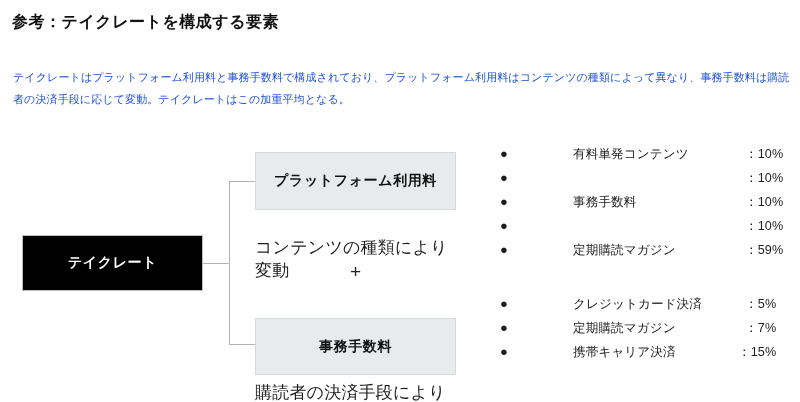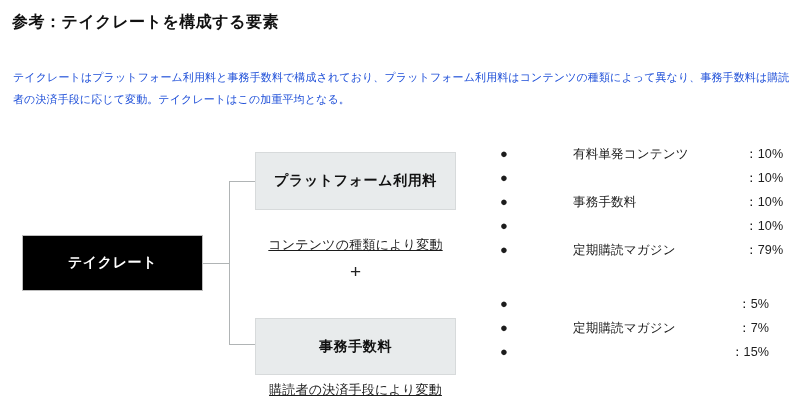--- a/index.html
+++ b/index.html
@@ -94,25 +94,24 @@
   }
   .conn-h-root   { left: 202px; top: 263px; width: 28px; height: 1px; }
   .conn-v-spine  { left: 229px; top: 181px; width: 1px;  height: 164px; }
   .conn-h-top    { left: 229px; top: 181px; width: 27px; height: 1px; }
   .conn-h-bottom { left: 229px; top: 344px; width: 27px; height: 1px; }
 
   .caption {
     position: absolute;
     width: 201px;
     left: 255px;
-    text-align: center;
-    font-size: 13px;
+    text-align: left;
+    font-size: 17px;
     color: #1c1c1c;
     letter-spacing: 0.2px;
-    text-decoration: underline;
   }
   .caption-platform { top: 236px; }
   .caption-admin    { top: 373px; margin-top: 8px; }
 
   .plus-sign {
     position: absolute;
     left: 255px;
     width: 201px;
     top: 262px;
     text-align: center;
@@ -206,33 +205,35 @@
         <span class="bullet-label">事務手数料</span>
         <span class="bullet-value">：10%</span>
       </li>
       <li class="bullet-row">
         <span class="bullet-dot">●</span>
         <span class="bullet-value">：10%</span>
       </li>
       <li class="bullet-row">
         <span class="bullet-dot">●</span>
         <span class="bullet-label">定期購読マガジン</span>
-        <span class="bullet-value">：79%</span>
+        <span class="bullet-value">：59%</span>
       </li>
     </ul>
 
   <ul class="bullet-list list-payment-fees" id="list-payment-fee-rates">
       <li class="bullet-row">
         <span class="bullet-dot">●</span>
+        <span class="bullet-label">クレジットカード決済</span>
         <span class="bullet-value">：5%</span>
       </li>
       <li class="bullet-row">
         <span class="bullet-dot">●</span>
         <span class="bullet-label">定期購読マガジン</span>
         <span class="bullet-value">：7%</span>
       </li>
       <li class="bullet-row">
         <span class="bullet-dot">●</span>
+        <span class="bullet-label">携帯キャリア決済</span>
         <span class="bullet-value">：15%</span>
       </li>
     </ul>
 
 </div>
 
 </body></html>

